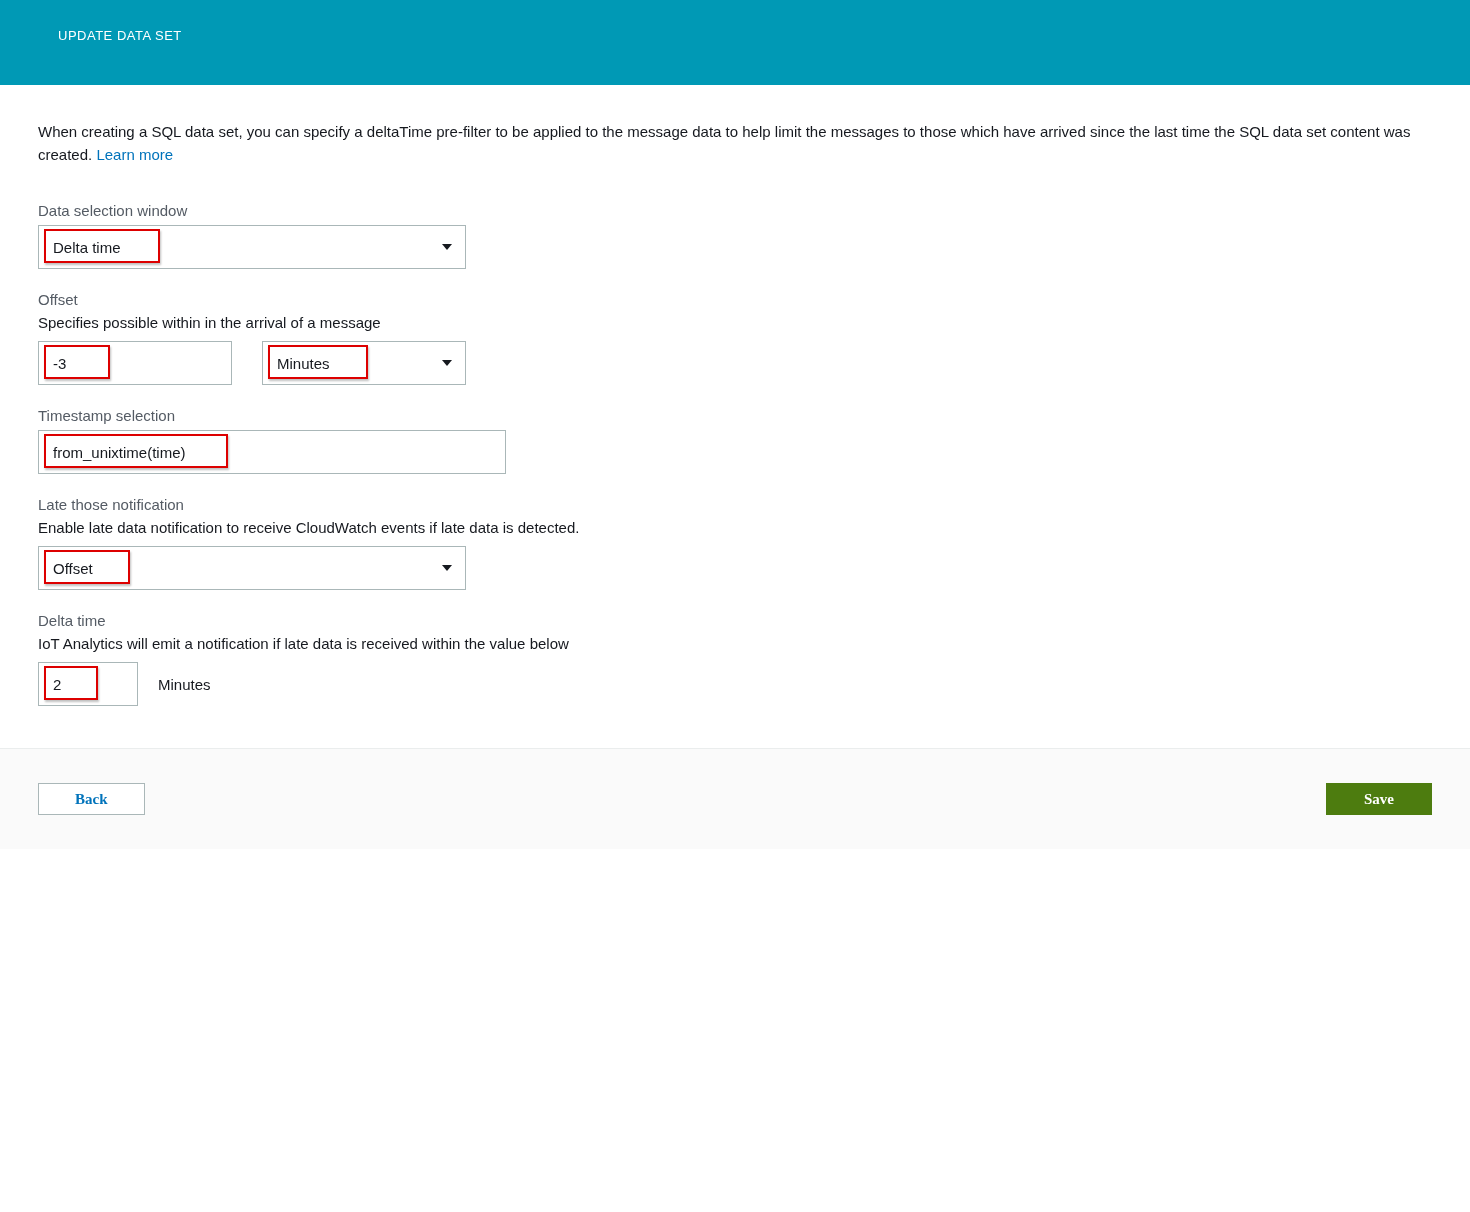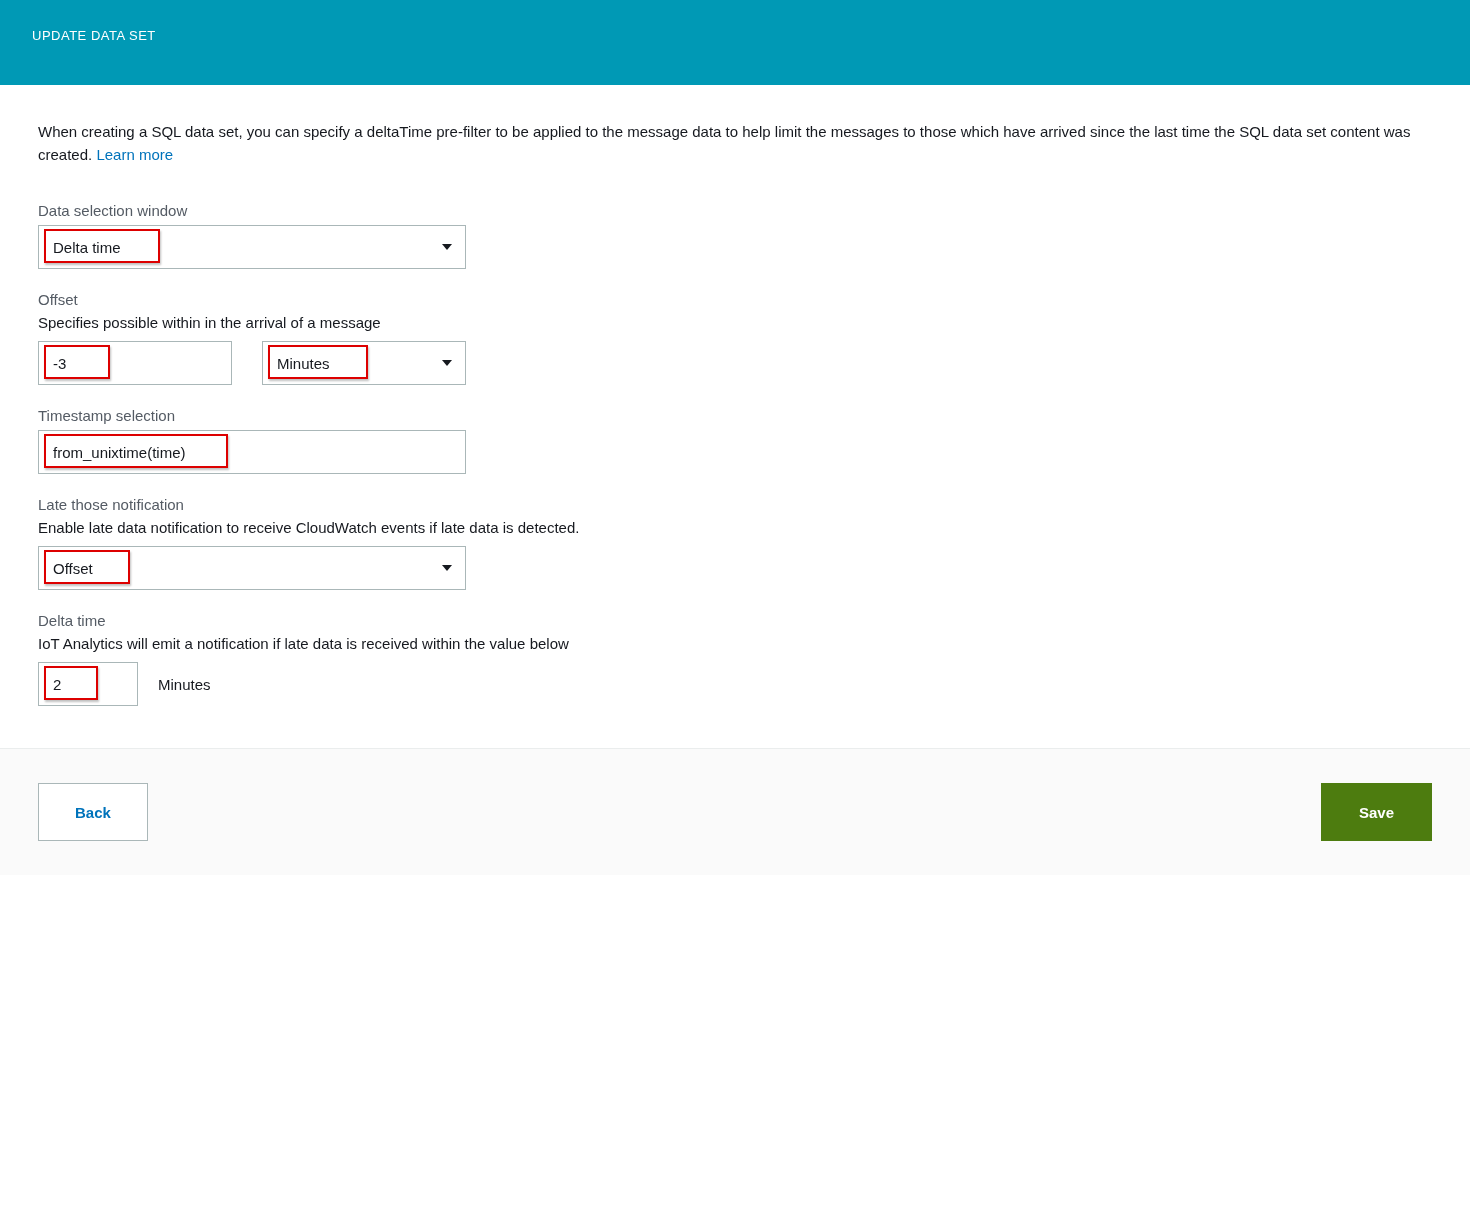--- a/index.html
+++ b/index.html
@@ -8,21 +8,21 @@
       box-sizing: border-box;
     }
     body {
       font-family: "Amazon Ember", "Helvetica Neue", Arial, sans-serif;
       background: #ffffff;
       color: #16191f;
       font-size: 14px;
     }
     .header {
       background: #0099b5;
-      padding: 28px 38px 36px 32px;
+      padding: 28px 38px 36px 58px;
     }
     .header-eyebrow {
       color: #ffffff;
       font-size: 13px;
       font-weight: 500;
       letter-spacing: 0.5px;
       text-transform: uppercase;
       margin-bottom: 6px;
     }
     .header-title {
@@ -86,21 +86,21 @@
     .input-box {
       width: 194px;
       height: 44px;
       border: 1px solid #aab7b8;
       padding: 0 14px;
       font-size: 15px;
       color: #16191f;
       font-family: inherit;
     }
     .input-box-wide {
-      width: 428px;
+      width: 468px;
     }
     .input-box-tiny {
       width: 100px;
     }
     .row {
       display: flex;
       gap: 30px;
       align-items: center;
     }
     .highlight {
@@ -115,27 +115,27 @@
     }
     .footer {
       background: #fafafa;
       border-top: 1px solid #eaeded;
       padding: 34px 38px;
       display: flex;
       justify-content: space-between;
       align-items: center;
     }
     .btn {
-      height: 58px;
+      height: 32px;
       padding: 0 38px;
       font-size: 15px;
       font-weight: 700;
       cursor: pointer;
       border: none;
-      font-family: Liberation Sans, sans-serif;
+      font-family: Liberation Serif, serif;
     }
     .btn-secondary {
       background: #ffffff;
       color: #0073bb;
       border: 1px solid #aab7b8;
       padding: 0 36px;
     }
     .btn-primary {
       background: #4d7c0f;
       color: #ffffff;

